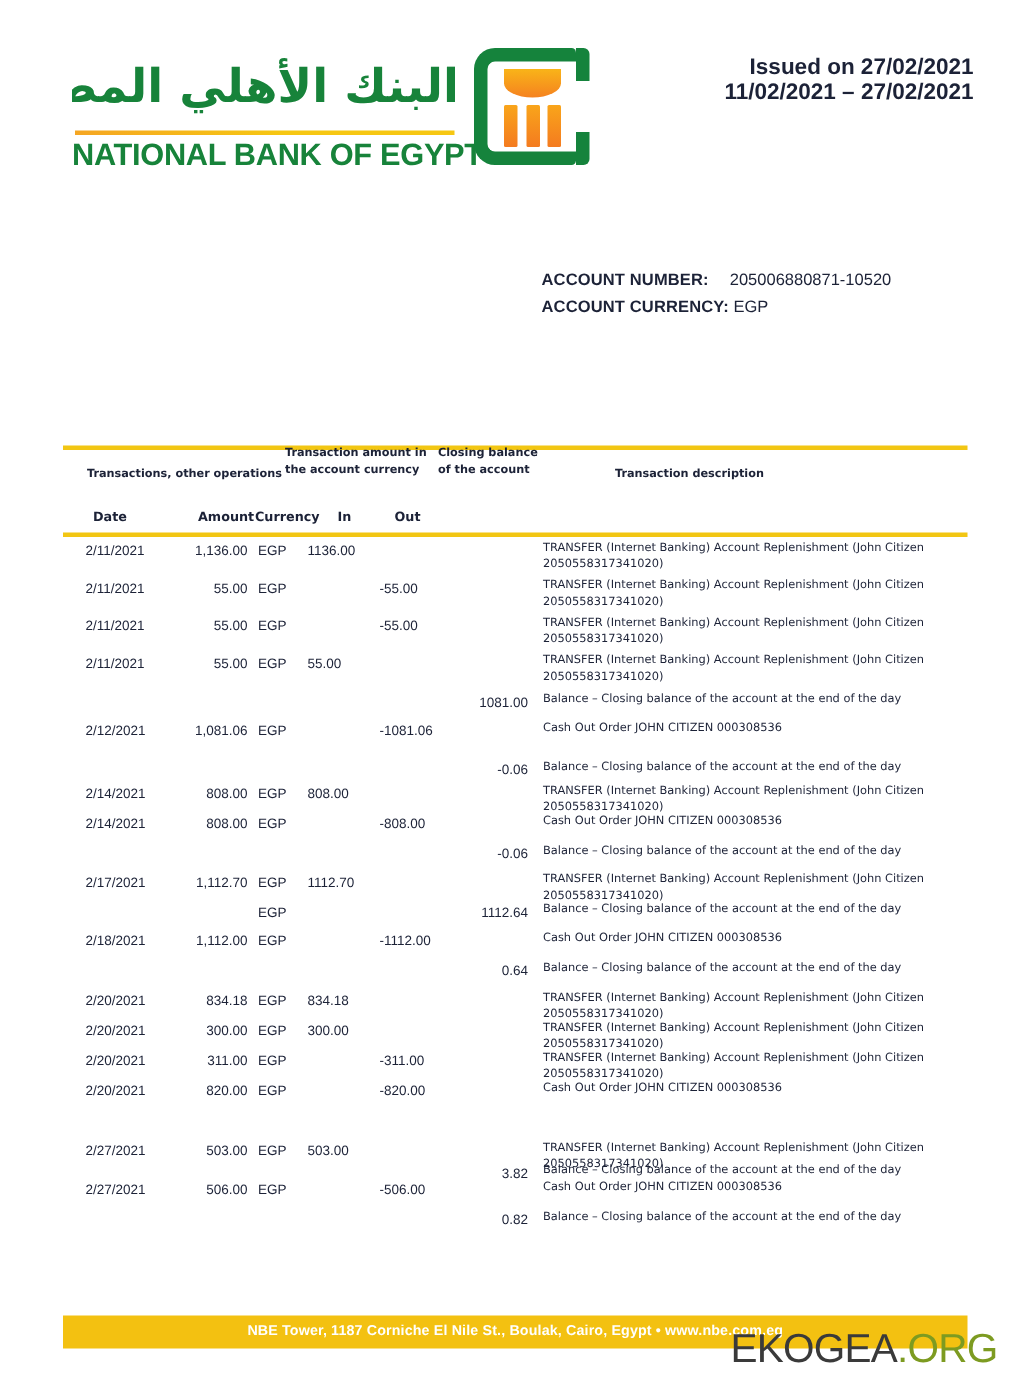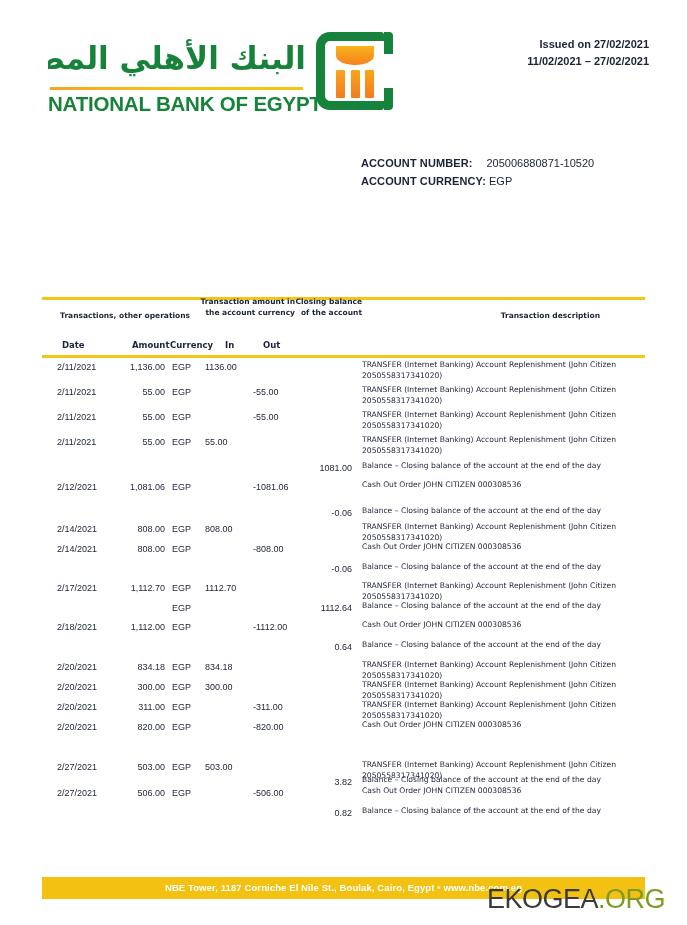--- a/index.html
+++ b/index.html
@@ -129,21 +129,21 @@
     width: 9px; height: 28px;
     background: linear-gradient(to bottom, #f9a51a, #f47b20);
     border-radius: 1px;
   }
 
   .issued {
     position: absolute;
     right: 38px;
     top: 6px;
     text-align: right;
-    font-size: 11px;
+    font-size: 15px;
     font-weight: bold;
     line-height: 17px;
     color: #1c2237;
     white-space: nowrap;
   }
 
   
   .addr {
     position: absolute;
     left: 48px;
@@ -153,21 +153,21 @@
     color: #1c2237;
   }
   .addr .name {
     font-weight: bold;
     font-size: 12.5px;
     letter-spacing: 0.2px;
   }
   .acct {
     position: absolute;
     left: 361px;
-    top: 154px;
+    top: 178px;
     font-size: 11px;
     line-height: 18px;
   }
   .acct-row { white-space: nowrap; }
   .acct-label {
     font-weight: bold;
     letter-spacing: 0.1px;
   }
   .acct-value { font-weight: normal; }
   .acct-num-gap { display: inline-block; width: 14px; }
@@ -198,21 +198,21 @@
     height: 3px;
     background: #f2c613;
   }
 
   .hdr-group {
     position: absolute;
     font-family: "DejaVu Sans", sans-serif;
     font-size: 7.5px;
     font-weight: bold;
     color: #1c2237;
-    text-align: right;
+    text-align: left;
     line-height: 11px;
   }
   .hdr-transactions { left: 58px; top: 310px; width: 132px; }
   .hdr-amountcur   { left: 190px; top: 296px; width: 105px; }
   .hdr-closing     { left: 292px; top: 296px; width: 70px;  }
   .hdr-desc        { left: 410px; top: 310px; width: 190px; }
 
   .col-head {
     position: absolute;
     top: 340px;

